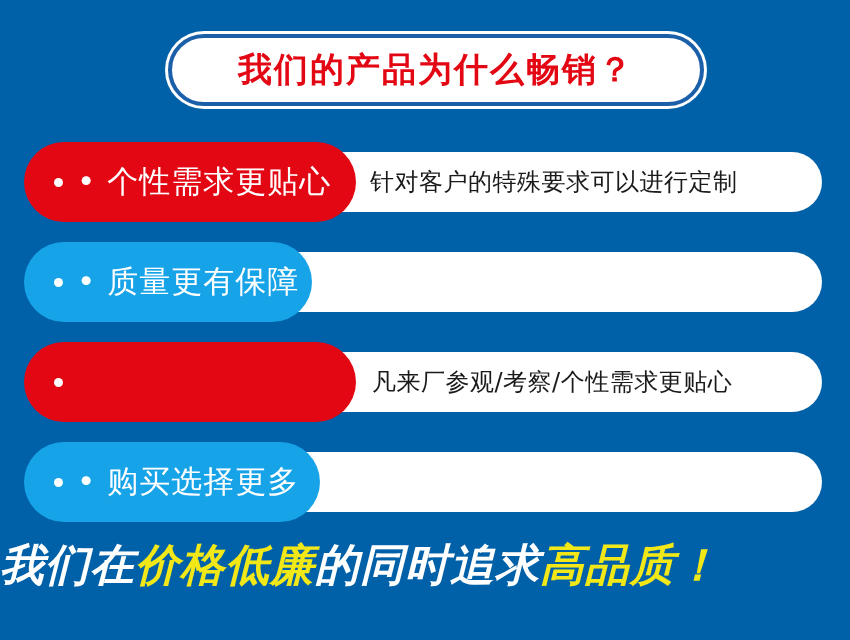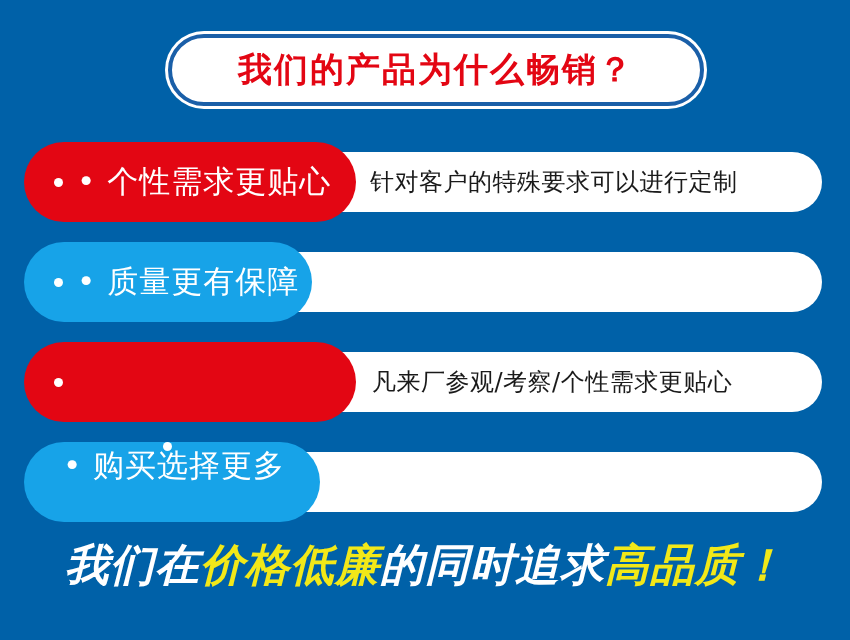--- a/index.html
+++ b/index.html
@@ -118,30 +118,30 @@
     transform: translateY(-1px);
   }
 
   
   .row-1 .row-pill { width: 332px; }
   .row-1 .row-desc { left: 370px; }
   .row-2 .row-pill { width: 288px; }
   .row-2 .row-desc { left: 316px; }
   .row-3 .row-pill { width: 332px; }
   .row-3 .row-desc { left: 372px; }
-  .row-4 .row-pill { width: 296px; flex-direction: column; }
+  .row-4 .row-pill { width: 296px; }
   .row-4 .row-desc { left: 318px; }
 
   
   .slogan {
     position: absolute;
     left: 0;
     top: 543px;
     width: 850px;
-    text-align: center;
+    text-align: left;
     white-space: nowrap;
   }
   .slogan span {
     font-size: 44px;
     font-weight: 700;
     font-style: italic;
     letter-spacing: 1px;
     line-height: 1;
   }
   .sl-white  { color: #ffffff; }

